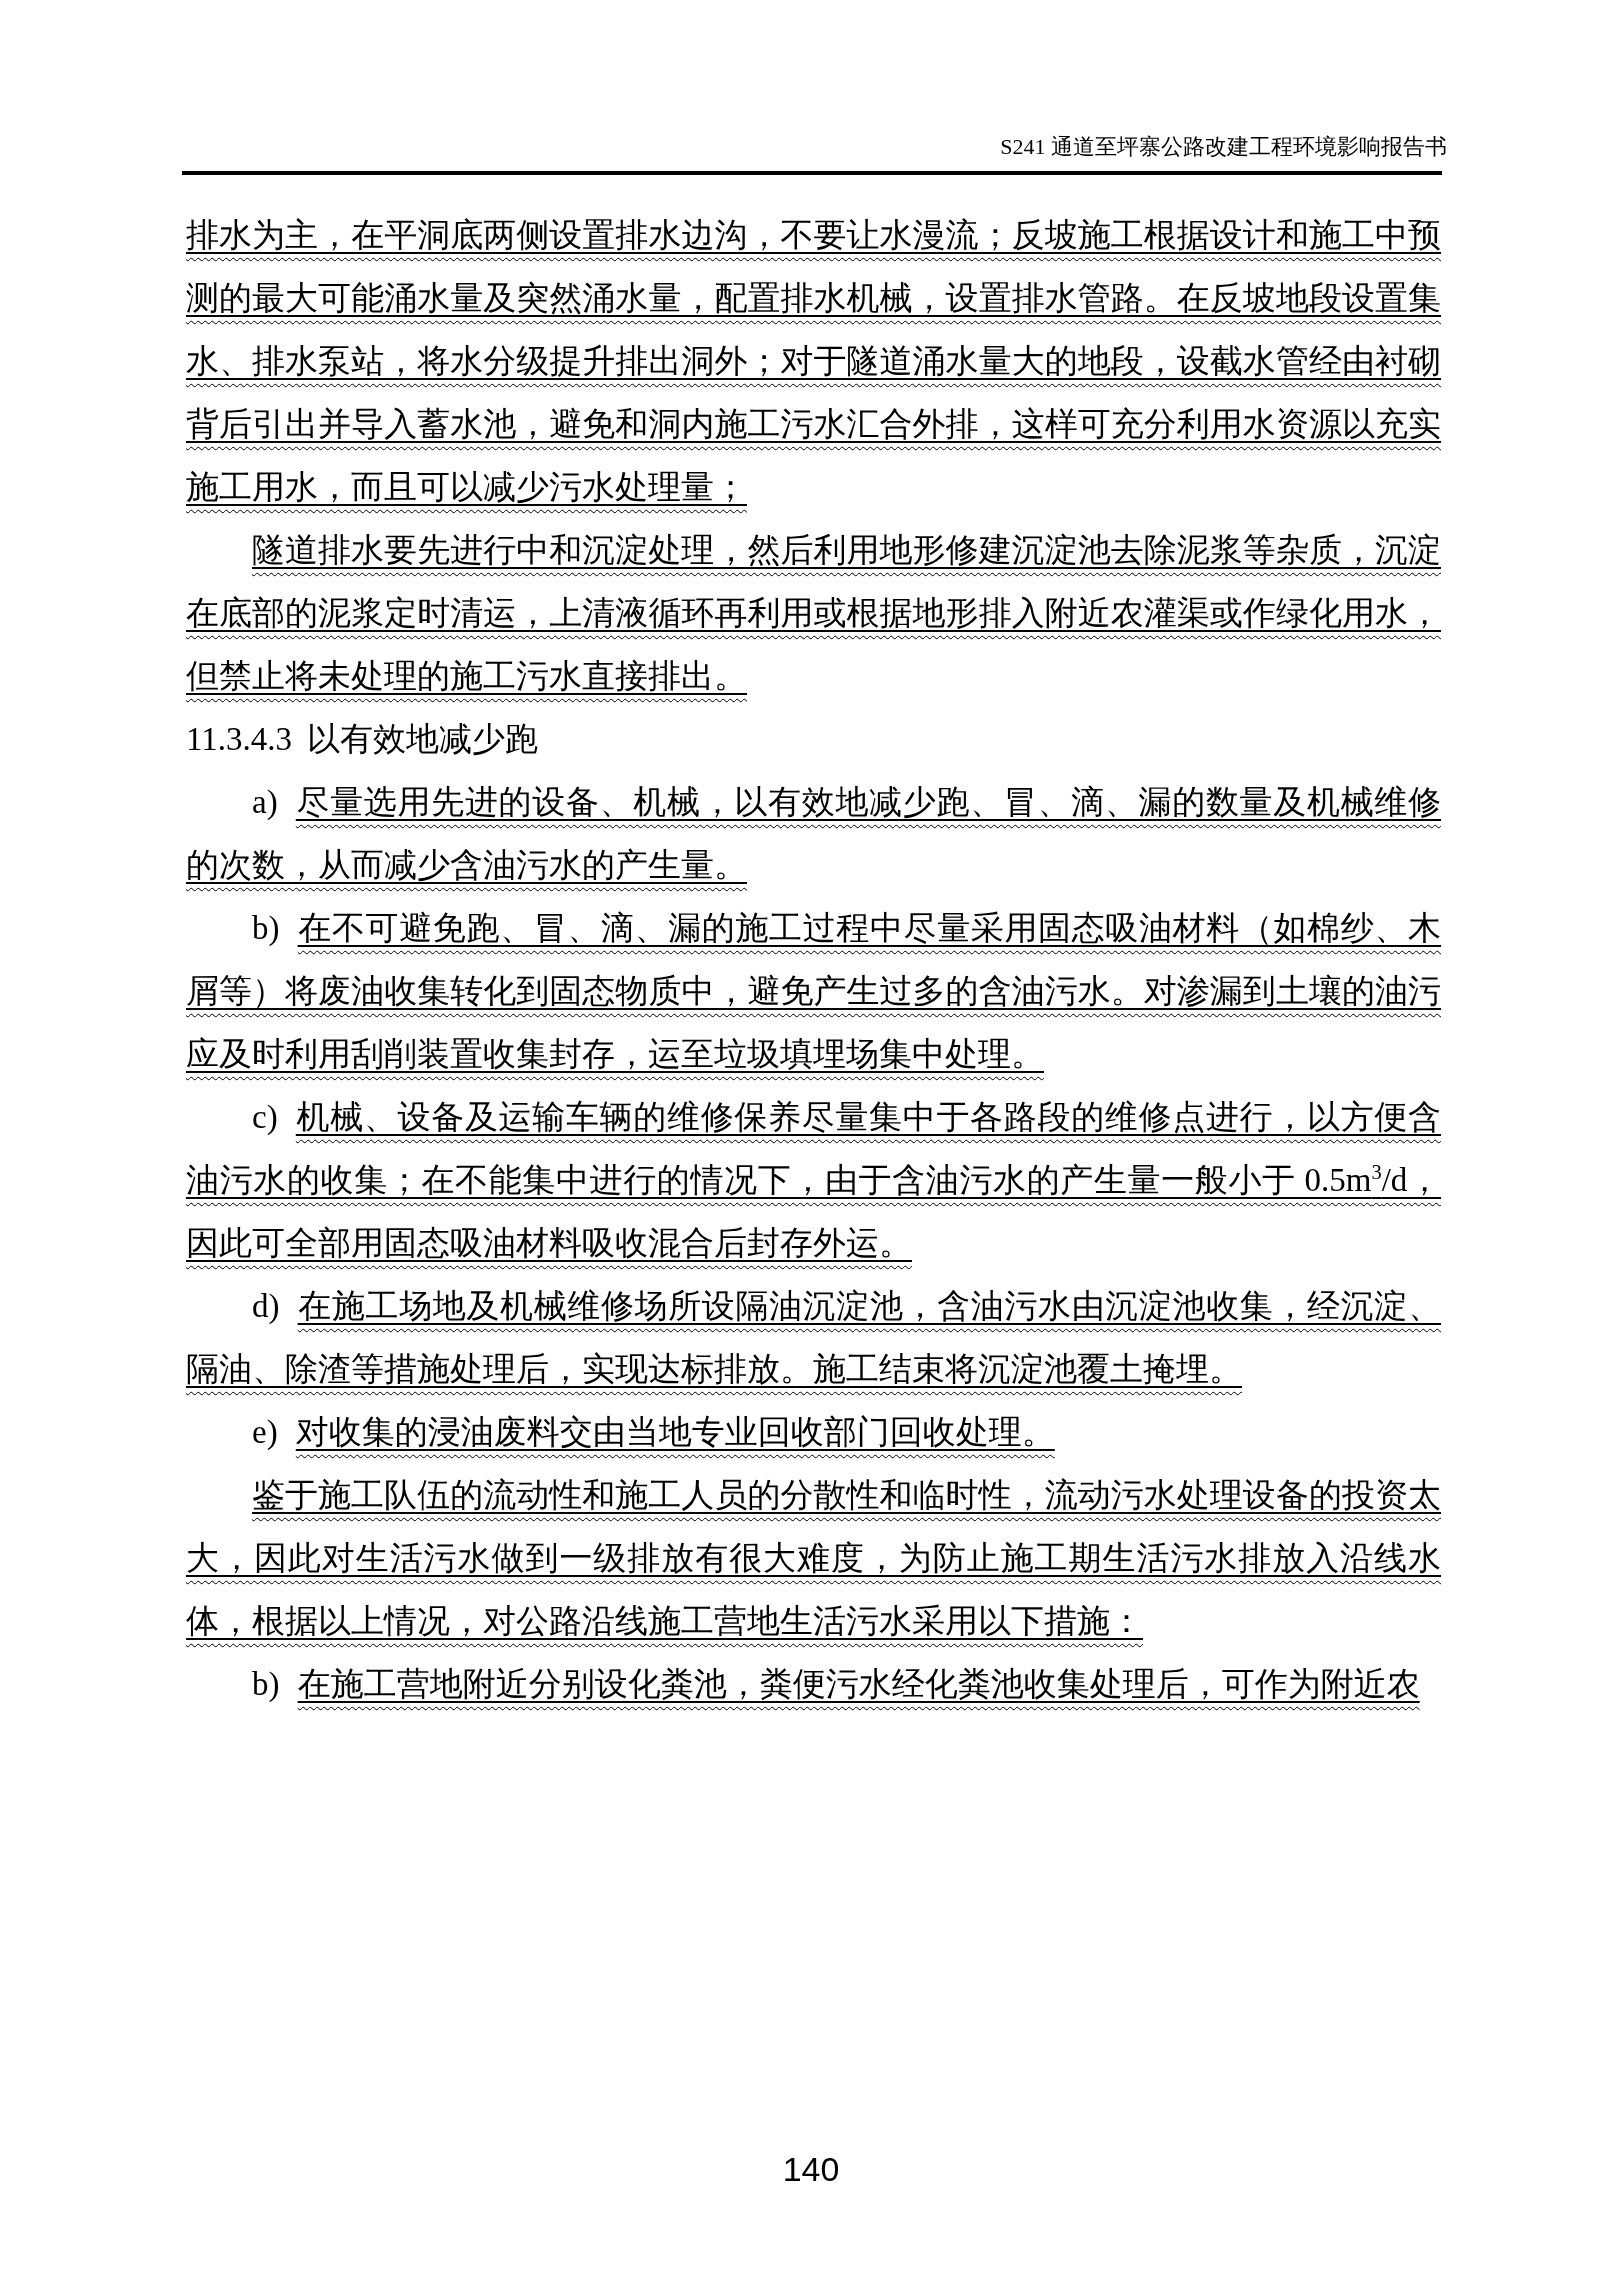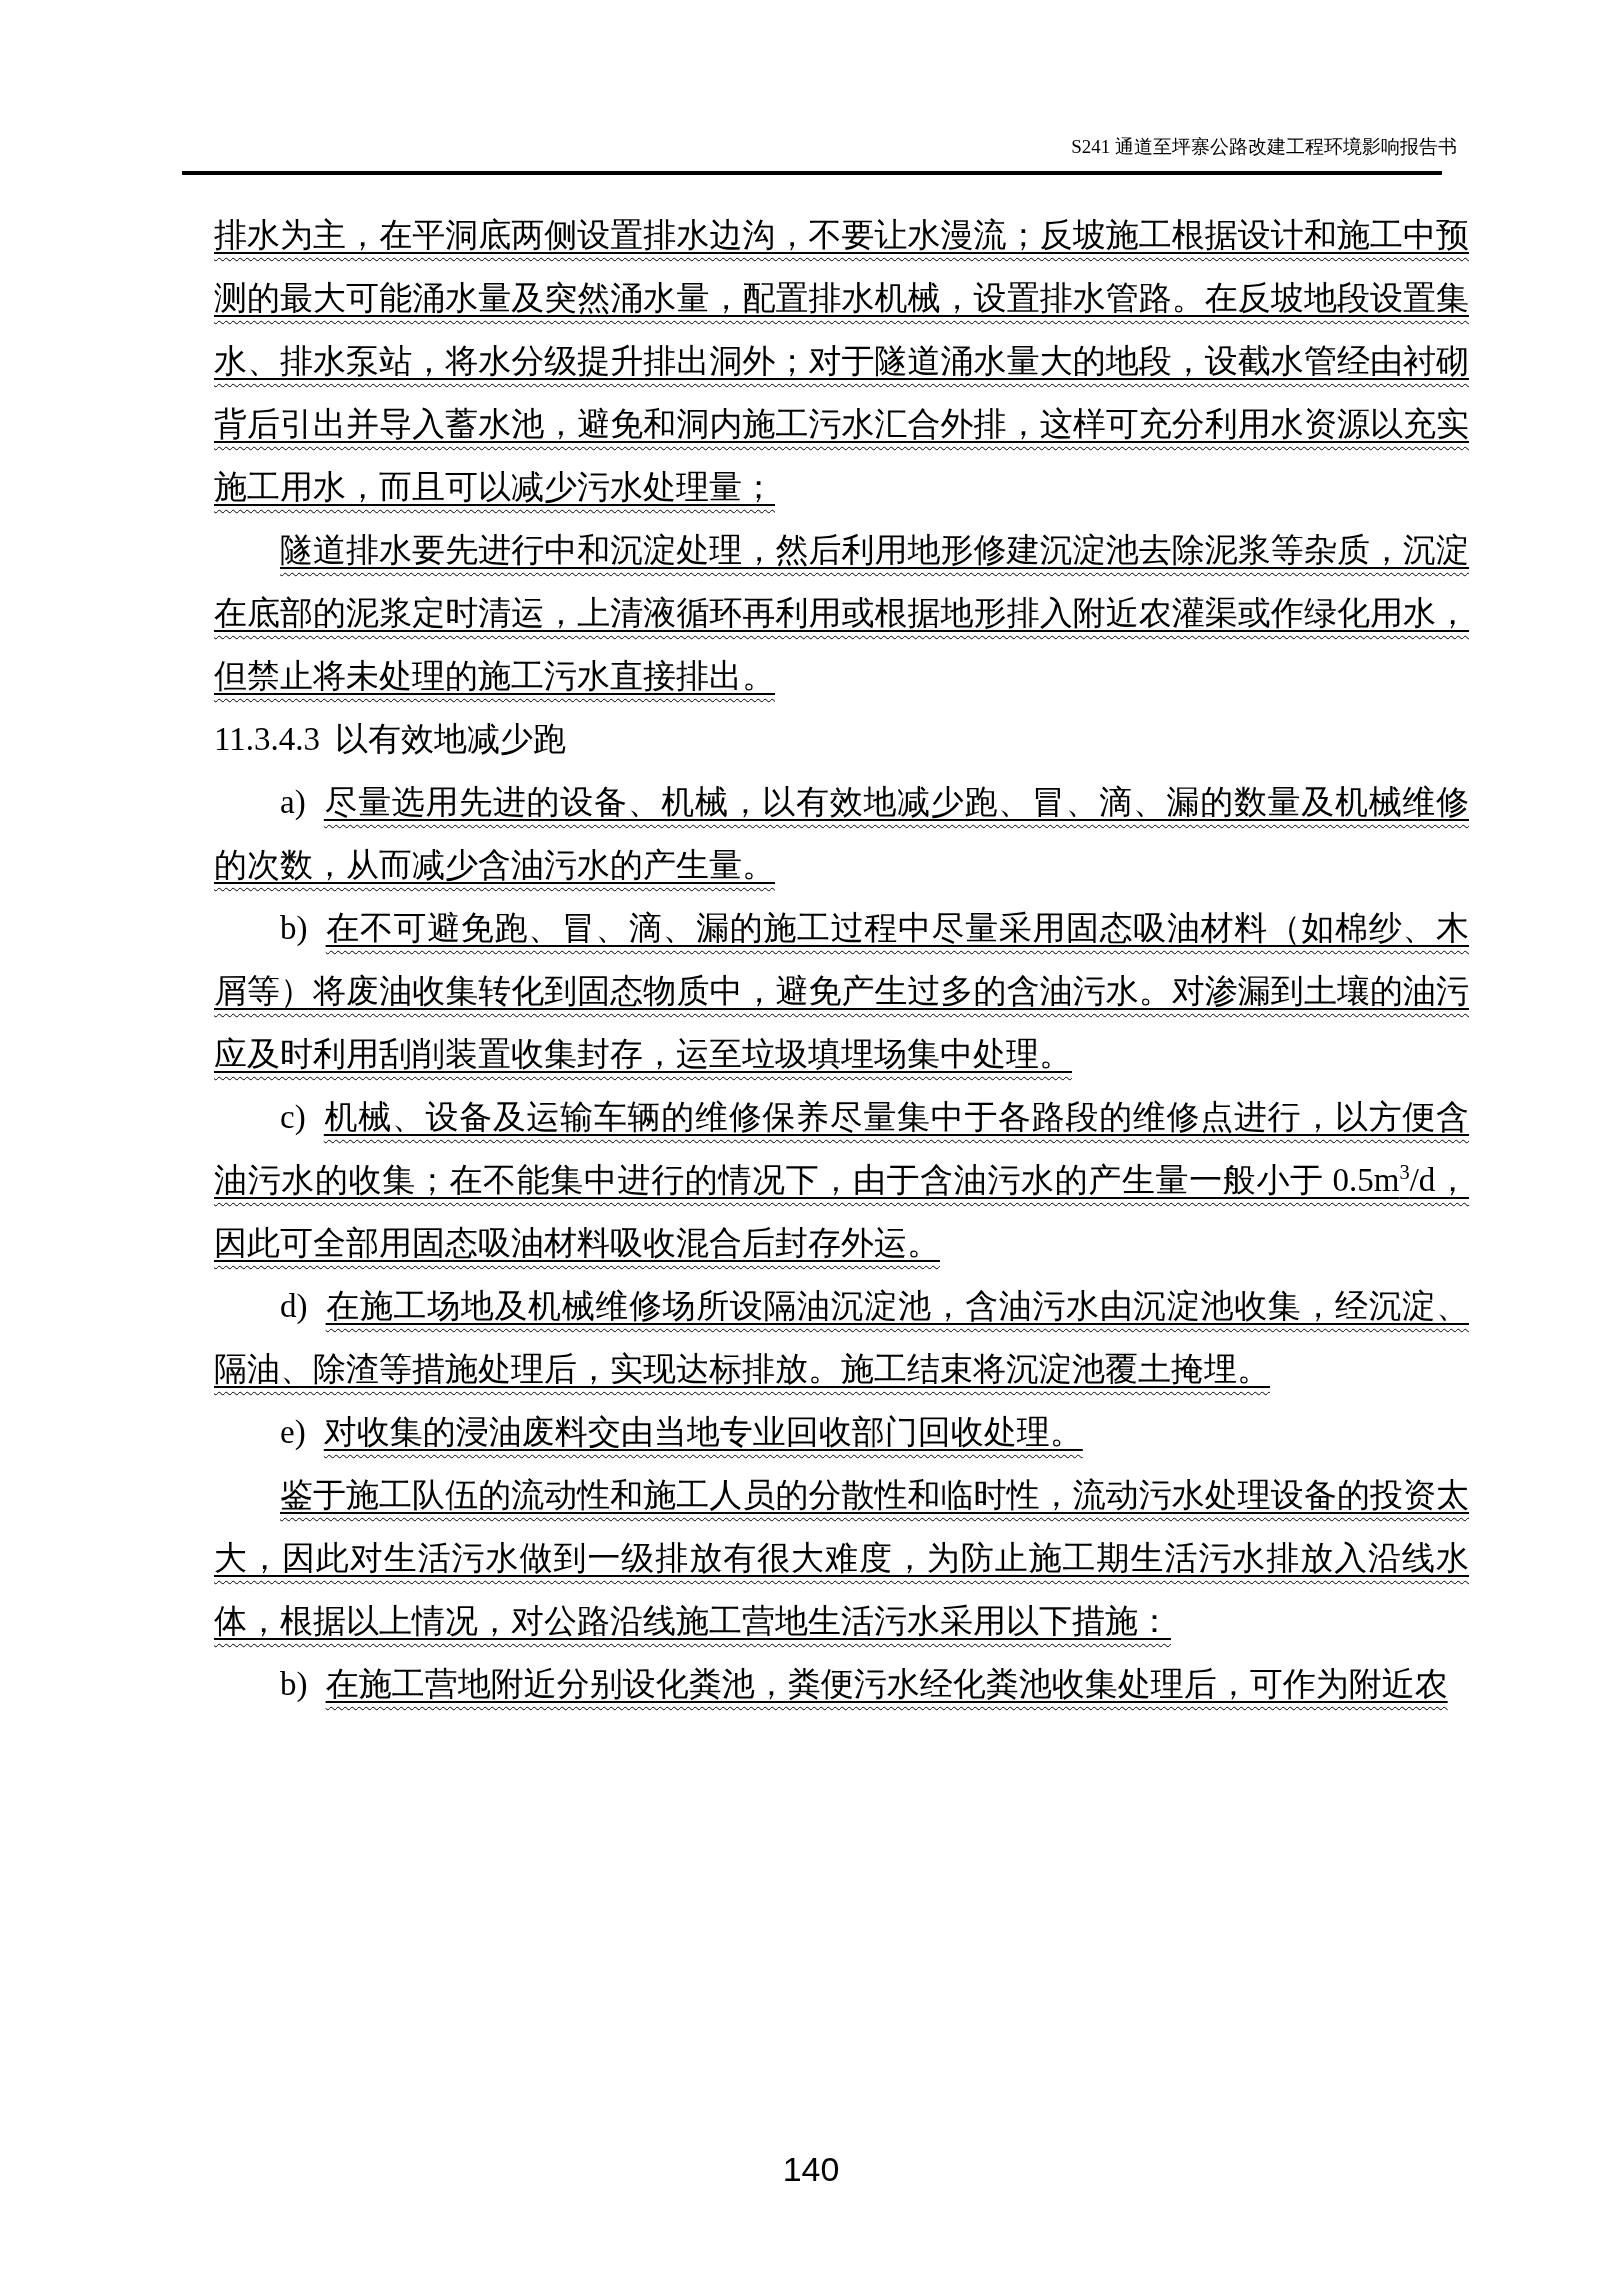--- a/index.html
+++ b/index.html
@@ -12,45 +12,44 @@
     position: relative;
   }
   .page {
     position: absolute;
     inset: 0;
     background: #ffffff;
   }
   
   .page-header {
     position: absolute;
-    left: 202px;
+    left: 192px;
     top: 128px;
     width: 1255px;
     text-align: right;
-    font-size: 19px;
+    font-size: 22px;
     line-height: 37px;
     white-space: nowrap;
   }
   .header-rule {
     position: absolute;
     left: 182px;
     top: 171px;
     width: 1260px;
     height: 3.9px;
     background: #000000;
   }
   
   .doc-body {
     position: absolute;
     left: 186px;
     top: 204px;
     width: 1255px;
     font-size: 33px;
     line-height: 63px;
-    margin-left: 28px;
   }
   .para {
     margin: 0;
     text-align: justify;
   }
   .indent { text-indent: 2em; }
   .marker { margin-right: 0.55em; }
   .hnum   { margin-right: 0.45em; }
   
   .u {

